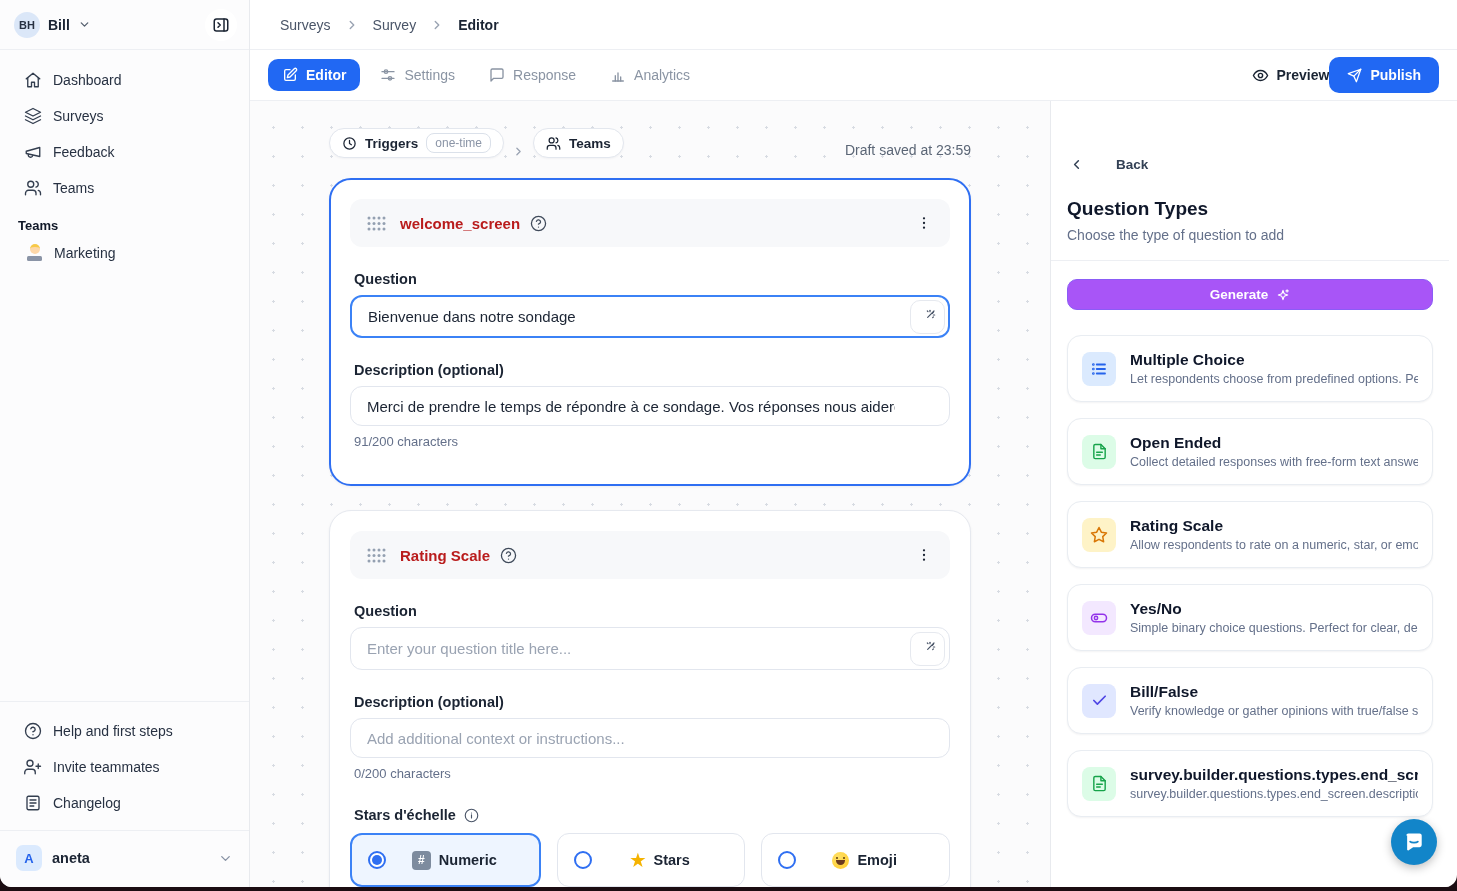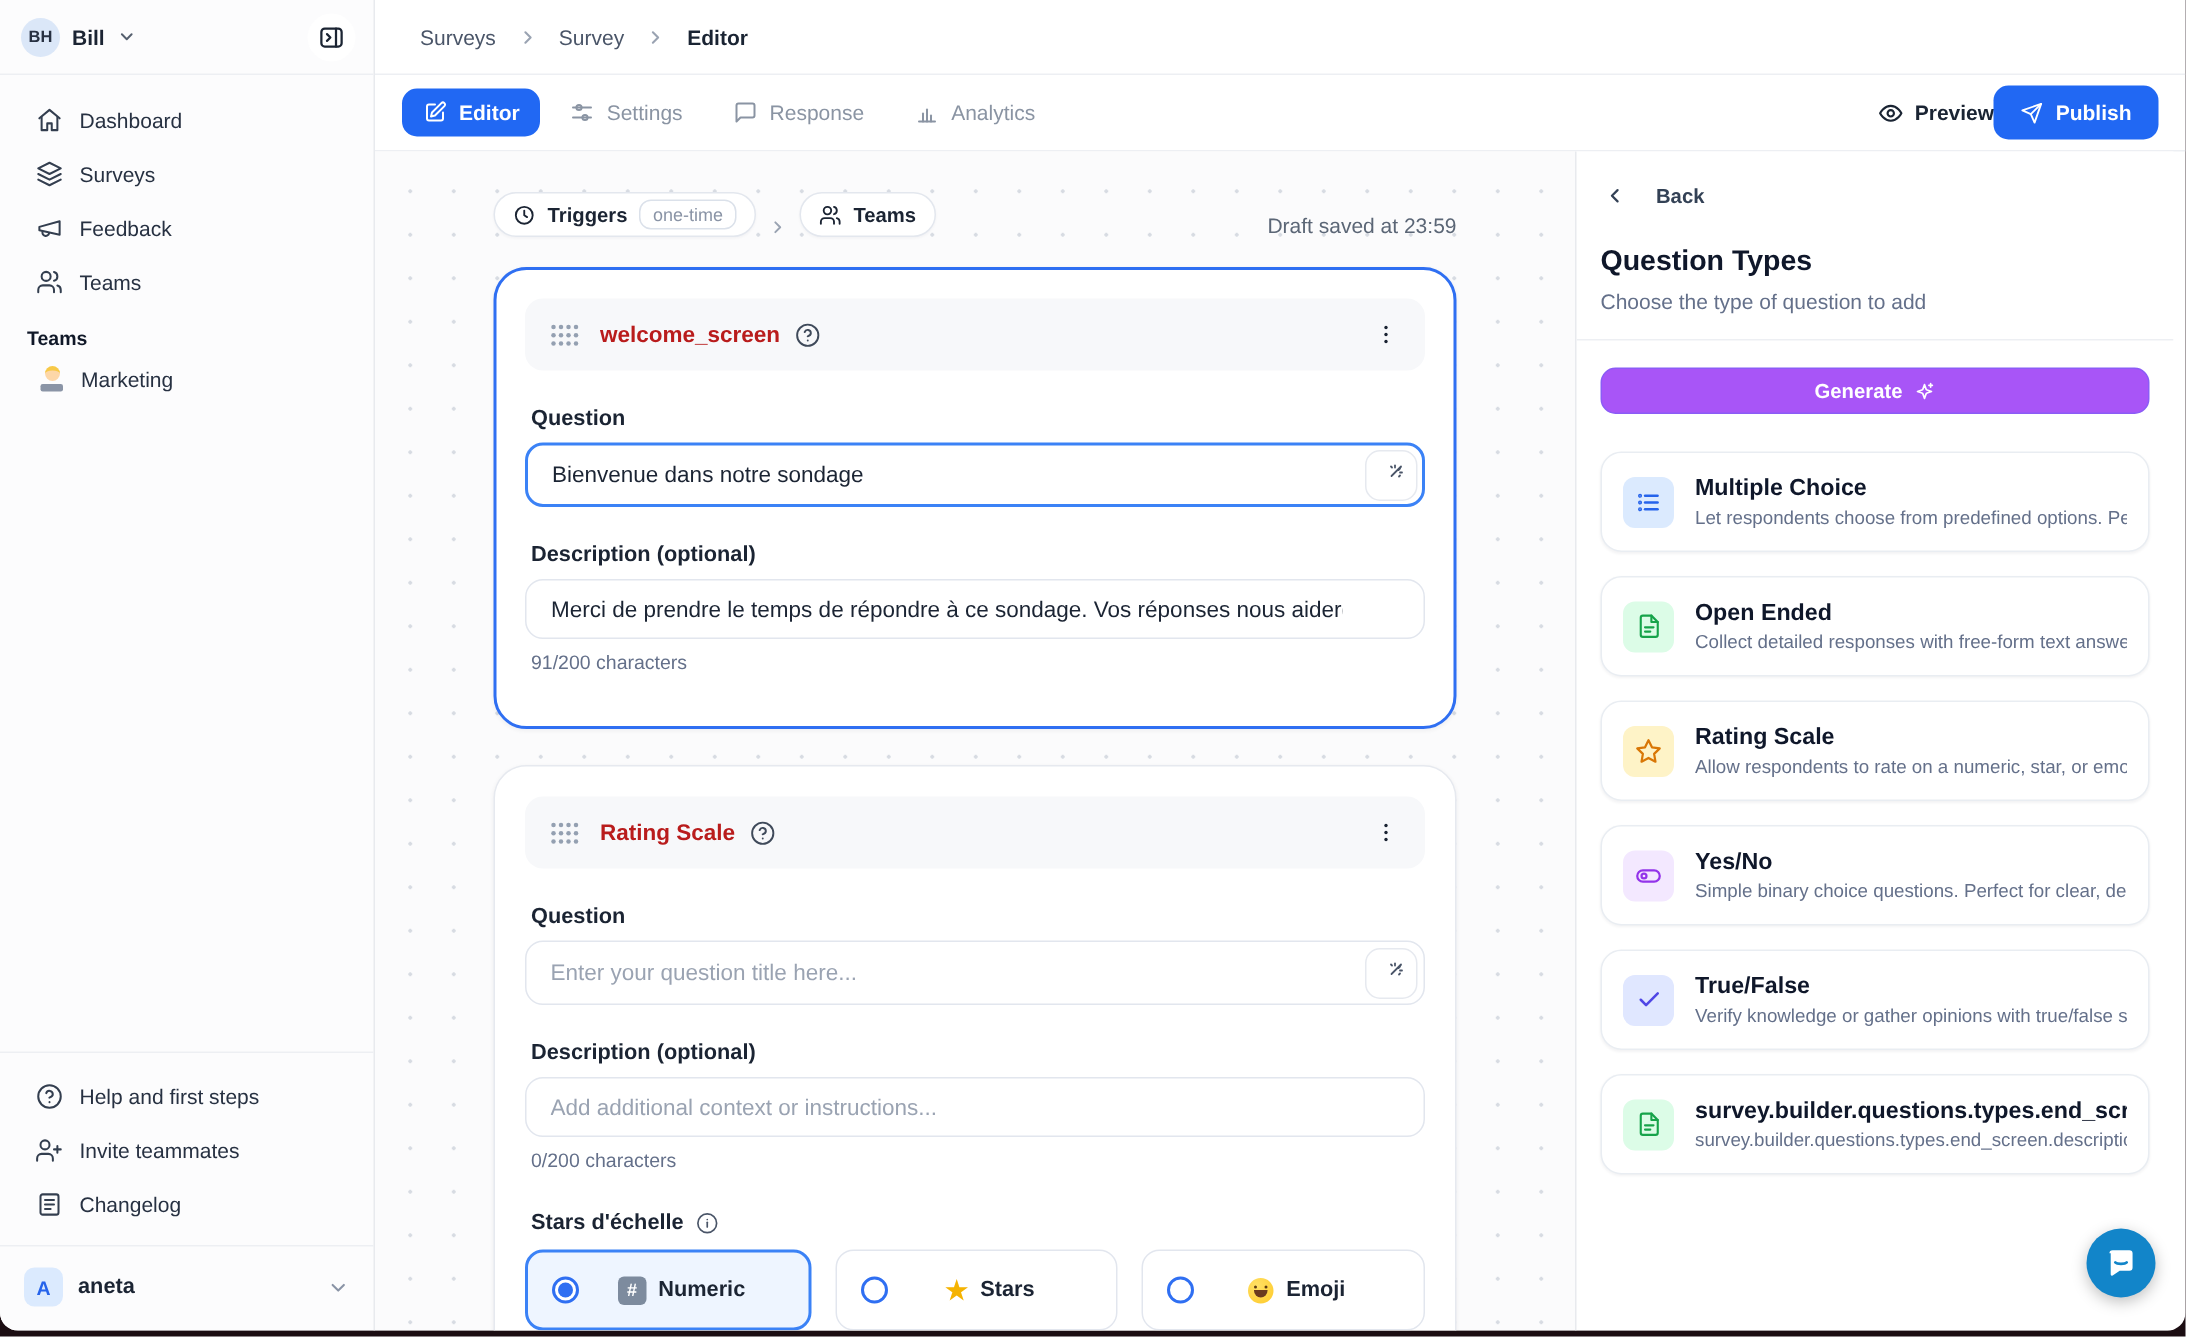--- a/index.html
+++ b/index.html
@@ -71,21 +71,21 @@
   .scale-opt { flex:1; height:54px; border:1px solid #e2e6ee; border-radius:12px; background:#fff; display:flex; align-items:center; padding:0 16px; cursor:pointer; }
   .scale-opt.selected { border:2px solid #3b82f6; background:#eef5ff; }
   .radio { width:18px; height:18px; border:2px solid #2f6ff2; border-radius:50%; flex:none; position:relative; background:#fff; }
   .radio.on::after { content:""; position:absolute; inset:2px; border-radius:50%; background:#2f6ff2; }
   .scale-opt-body { flex:1; display:flex; align-items:center; justify-content:center; gap:8px; font-size:14.5px; font-weight:600; color:#1b2433; }
   .hash-tile { width:19px; height:19px; border-radius:4px; background:#7d8b9e; color:#fff; font-size:12px; font-weight:bold; display:flex; align-items:center; justify-content:center; }
   .star-glyph { color:#f5b301; font-size:17px; line-height:1; }
 
   
   .panel { width:399px; flex:none; border-left:1px solid #e8eaee; background:#fff; padding:20px 16px 0 16px; overflow:hidden; }
-  .back-row { display:flex; align-items:center; gap:20px; font-size:13.5px; font-weight:600; color:#334155; cursor:pointer; padding:2px; }
+  .back-row { display:flex; align-items:center; gap:32px; font-size:13.5px; font-weight:600; color:#334155; cursor:pointer; padding:2px;margin-top:34px; }
   .panel-title { font-size:19px; font-weight:bold; color:#0f172a; margin-top:24px; }
   .panel-sub { font-size:14px; color:#64708a; margin-top:7px; }
   .panel-divider { height:1px; background:#edeff3; margin:17px -16px 0 -16px; }
   .panel-actions { display:flex; gap:10px; margin-top:18px; }
   .predef-btn { flex:1.18; height:31px; border:1px solid #e2e6ee; border-radius:10px; background:#fff; display:flex; align-items:center; justify-content:center; gap:9px; font-size:13.5px; font-weight:600; color:#1b2433; cursor:pointer; font-family:inherit; box-shadow:0 1px 2px rgba(16,24,40,.04); }
   .generate-btn { flex:1; height:31px; border:1px solid #8b5cf6; border-radius:10px; background:#a855f7; display:flex; align-items:center; justify-content:center; gap:8px; font-size:13.5px; font-weight:bold; color:#fff; cursor:pointer; font-family:inherit; }
   .type-list { margin-top:25px; display:flex; flex-direction:column; gap:16px; }
   .type-card { border:1px solid #e9edf2; border-radius:14px; background:#fff; box-shadow:0 1px 2px rgba(16,24,40,.05); display:flex; align-items:center; gap:14px; padding:15px 14px; cursor:pointer; }
   .type-ic { width:34px; height:34px; border-radius:8px; flex:none; display:flex; align-items:center; justify-content:center; }
   .ic-blue   { background:#dbeafe; color:#2563eb; }
@@ -522,21 +522,21 @@
               <div class="type-desc">Simple binary choice questions. Perfect for clear, deci...</div>
             </span>
           </div>
           <div class="type-card">
             <span class="type-ic ic-indigo">
               <svg width="17" height="17" viewBox="0 0 24 24" fill="none" stroke="currentColor" stroke-width="2.4" stroke-linecap="round" stroke-linejoin="round">
                   <polyline points="20 6 9 17 4 12"></polyline>
                 </svg>
             </span>
             <span class="type-txt">
-              <div class="type-title">True/False</div>
+              <div class="type-title">Bill/False</div>
               <div class="type-desc">Verify knowledge or gather opinions with true/false st...</div>
             </span>
           </div>
           <div class="type-card">
             <span class="type-ic ic-green">
               <svg width="17" height="17" viewBox="0 0 24 24" fill="none" stroke="currentColor" stroke-width="2" stroke-linecap="round" stroke-linejoin="round">
                   <path d="M14 2H6a2 2 0 0 0-2 2v16a2 2 0 0 0 2 2h12a2 2 0 0 0 2-2V8z"></path>
                   <path d="M14 2v6h6"></path>
                   <line x1="8" y1="13" x2="16" y2="13"></line>
                   <line x1="8" y1="17" x2="13" y2="17"></line>

